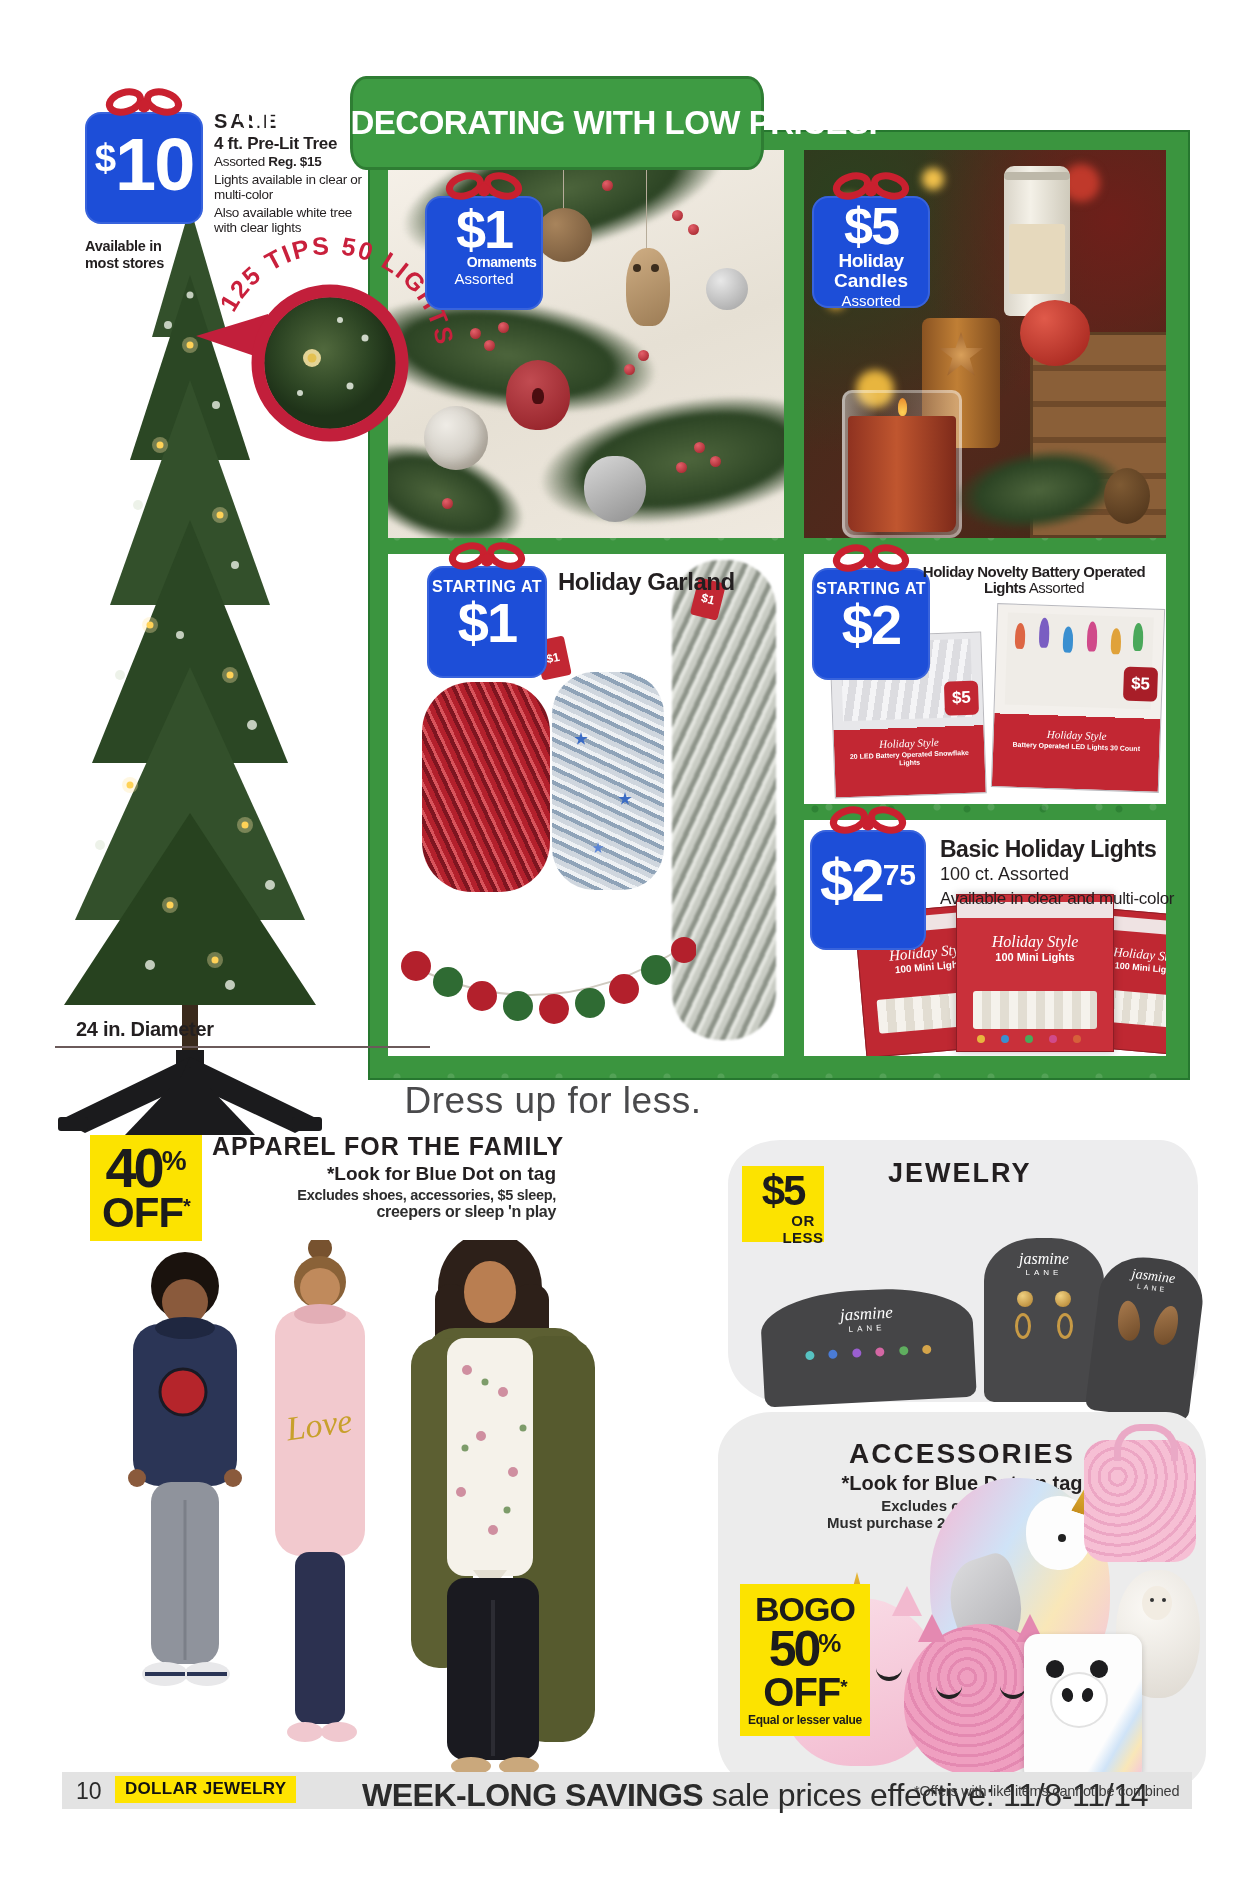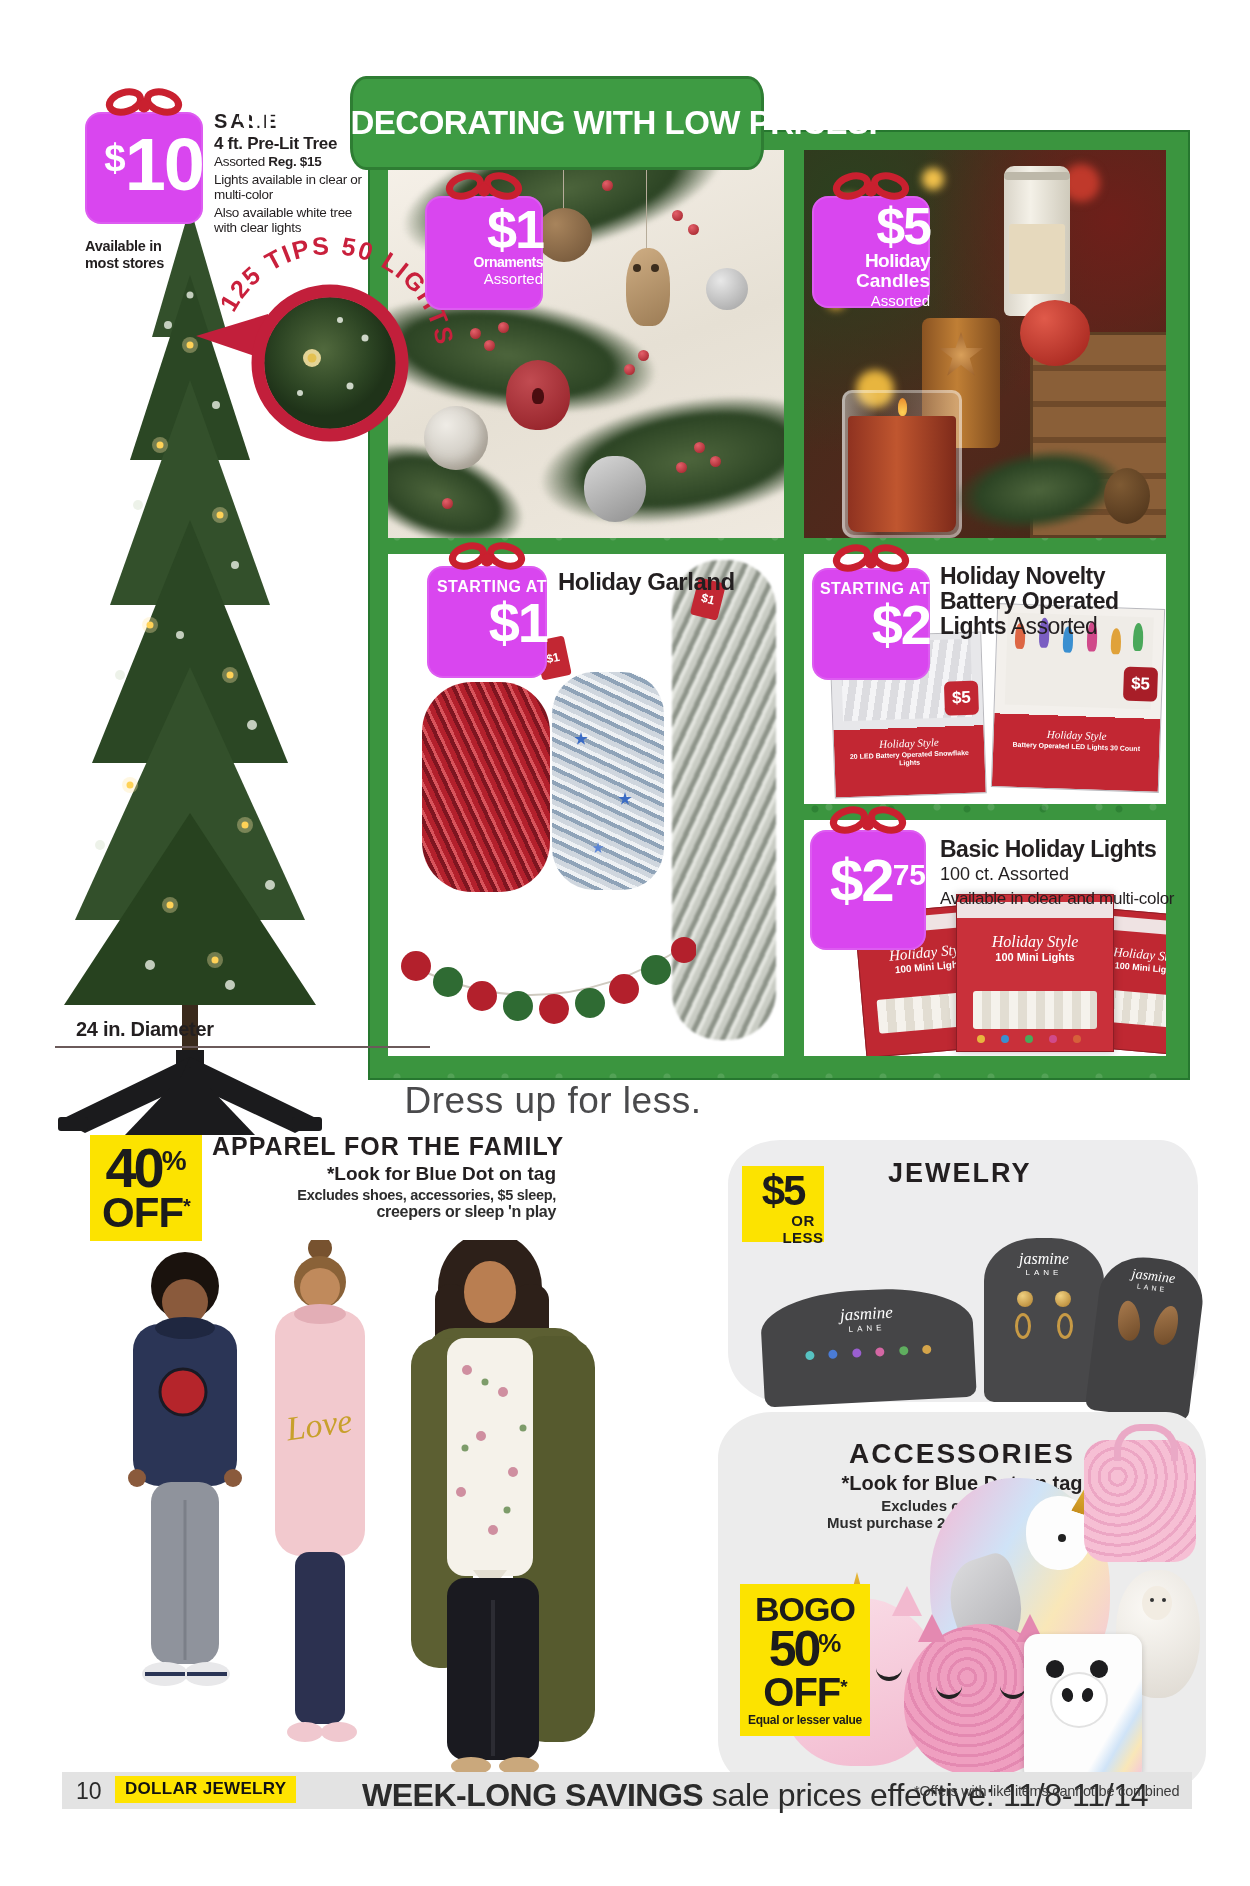--- a/index.html
+++ b/index.html
@@ -1,21 +1,21 @@
 <!DOCTYPE html>
 <html><head>
 <meta charset="utf-8">
 <style>
   html,body{margin:0;padding:0;background:#888;}
   .page{position:relative;width:1250px;height:1886px;background:#fff;margin:0 auto;
         font-family:"Liberation Sans",sans-serif;color:#231F20;overflow:hidden;}
   .abs{position:absolute;}
 
   
-  .gbadge{position:absolute;background:#d946ef;border-radius:16px;color:#fff;text-align:right;
+  .gbadge{position:absolute;background:#1d4ed8;border-radius:16px;color:#fff;text-align:center;
           box-shadow:inset 0 0 0 2px rgba(255,255,255,.12);z-index:6;}
   .bow{position:absolute;top:-27px;left:50%;transform:translateX(-50%);width:88px;height:36px;}
   .price-dollar{font-size:.52em;vertical-align:.5em;letter-spacing:-1px;}
   .badge-prefix{font-weight:bold;font-size:16px;letter-spacing:.5px;margin-top:12px;}
   .badge-price{font-weight:bold;line-height:.95;letter-spacing:-2px;}
   .badge-title{font-weight:bold;line-height:1.02;}
   .badge-sub{font-weight:normal;}
 
   
   .ybadge{position:absolute;background:#FCE300;color:#1c1c1c;text-align:center;font-weight:bold;z-index:6;}
@@ -342,21 +342,21 @@
     <svg class="bow" viewBox="0 0 88 36">
         <g fill="none" stroke="#C9202F" stroke-width="7" stroke-linecap="round">
           <ellipse cx="25" cy="17" rx="16" ry="9.5" transform="rotate(-16 25 17)"></ellipse>
           <ellipse cx="63" cy="17" rx="16" ry="9.5" transform="rotate(16 63 17)"></ellipse>
         </g>
         <circle cx="44" cy="21" r="6.5" fill="#C9202F"></circle>
       </svg>
     <div class="badge-prefix">STARTING AT</div>
     <div class="badge-price" style="font-size:56px;">$2</div>
   </div>
-  <div class="abs" style="left:940px;top:564px;width:232px;font-size:23px;line-height:1.08;letter-spacing:-.5px;z-index:6;">
+  <div class="abs" style="left:918px;top:564px;width:232px;font-size:15px;line-height:1.08;letter-spacing:-.5px;z-index:6;text-align:center;">
     <span style="font-weight:bold;">Holiday Novelty Battery Operated Lights</span>
     <span>Assorted</span>
   </div>
 
   <div class="cell cell-white" style="left:804px;top:820px;width:362px;height:236px;">
 
     <div class="abs" style="left:56px;top:88px;width:142px;height:142px;transform:rotate(-5deg);background:#bf2832;border:1px solid #8e1d25;">
       <div class="abs" style="left:0;top:6px;width:142px;height:15px;background:#efe3e3;"></div>
       <div class="abs" style="left:0;top:34px;width:142px;text-align:center;">
         <span class="pkg-script" style="font-size:15px;">Holiday Style</span>

